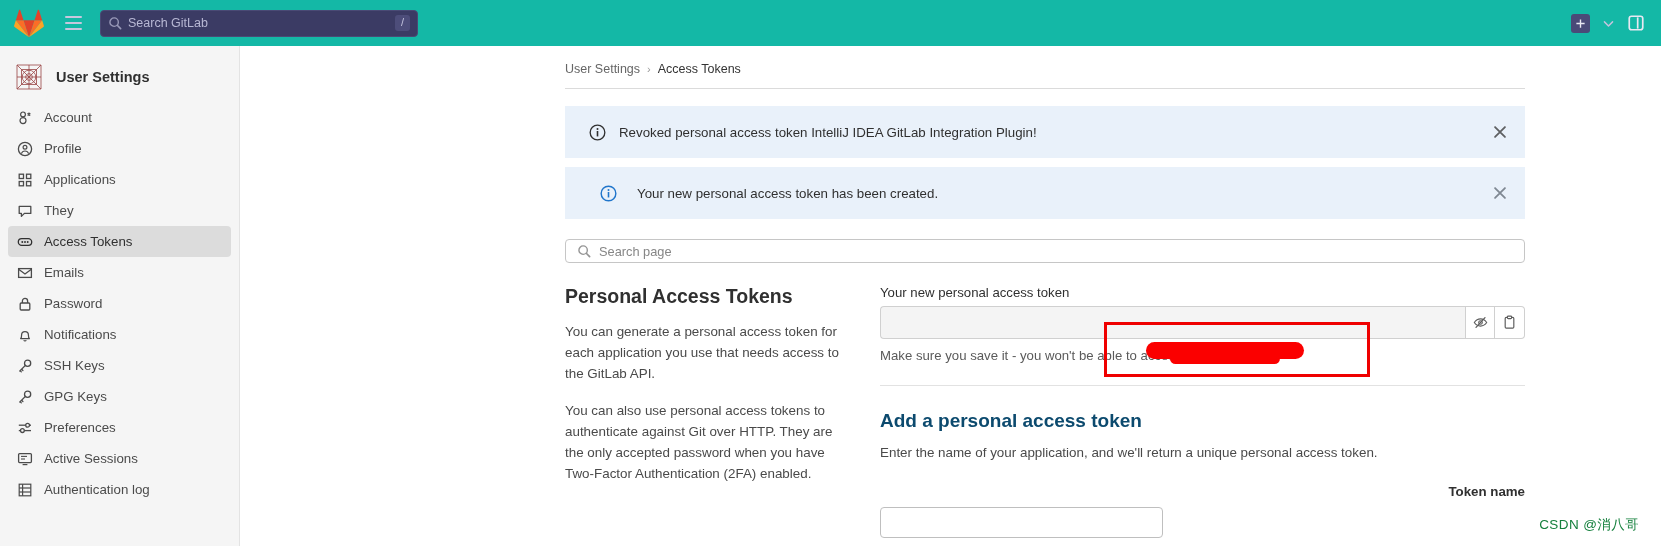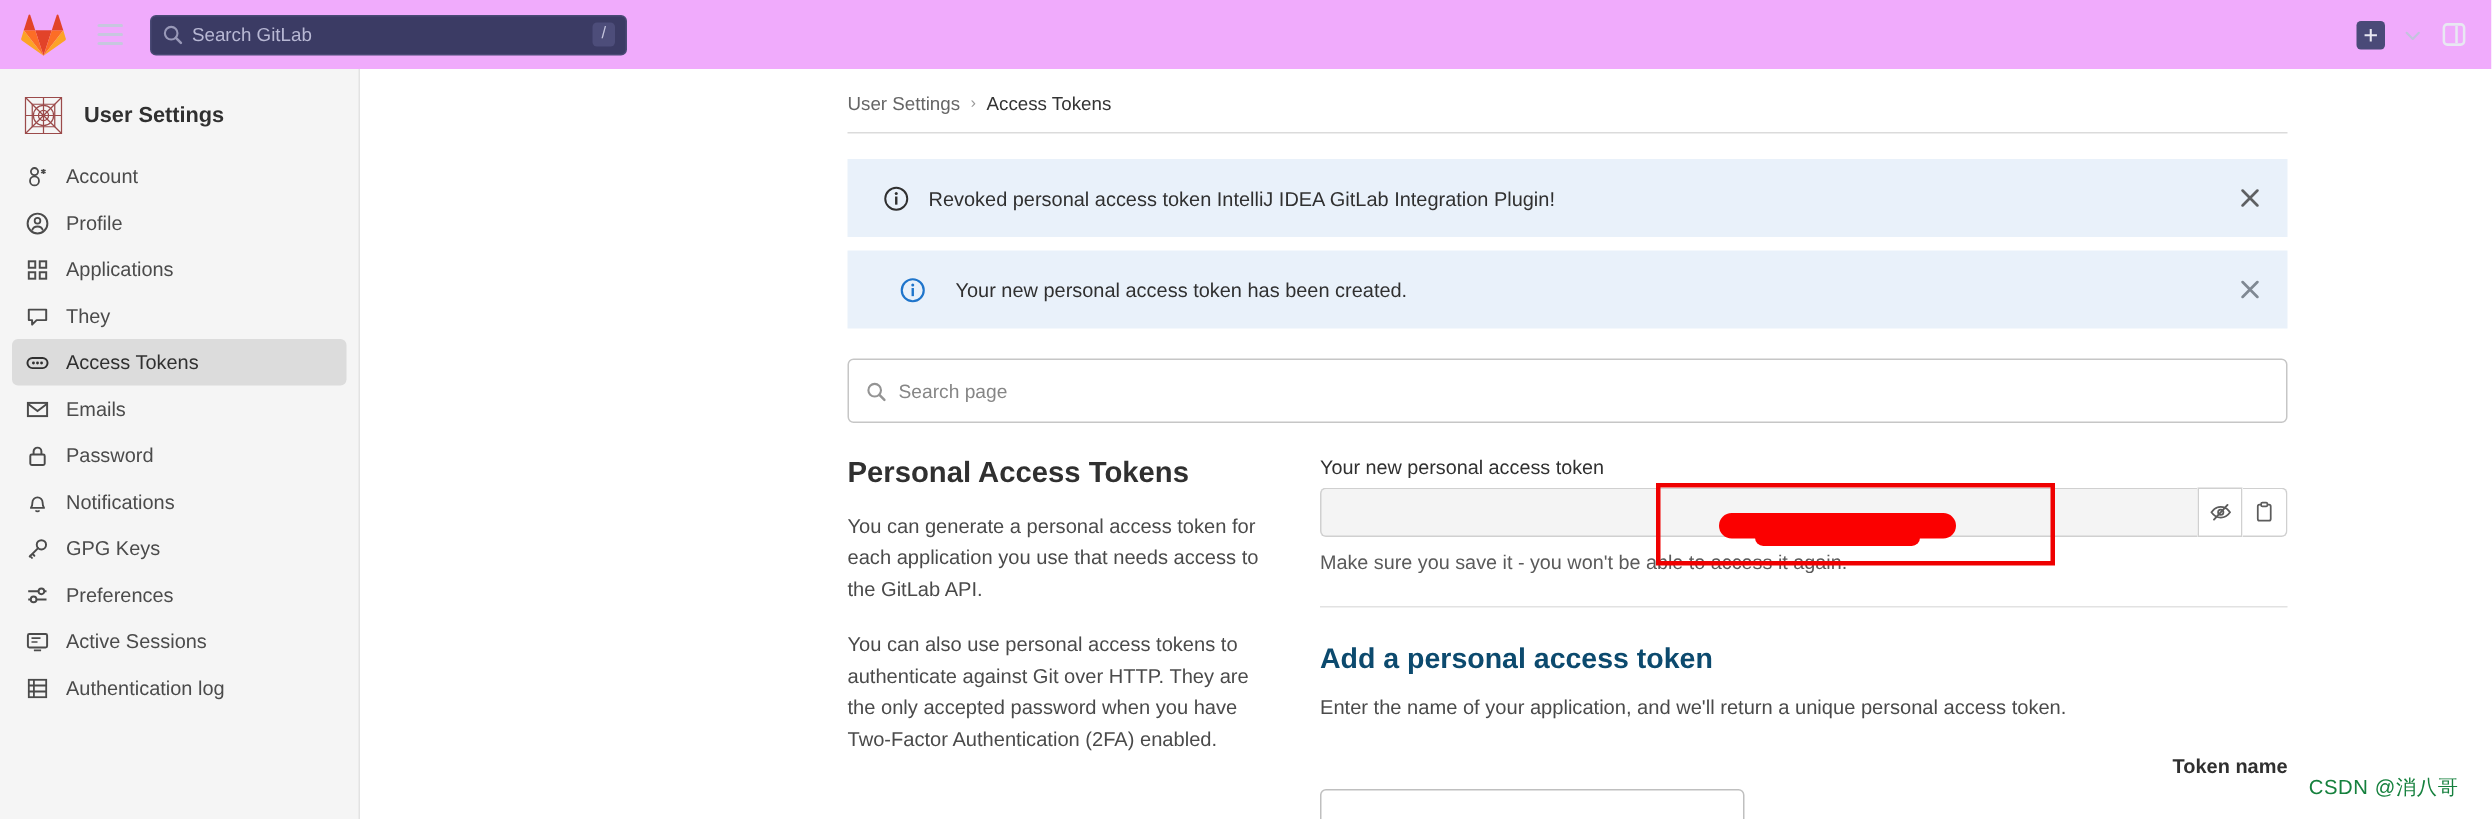--- a/index.html
+++ b/index.html
@@ -6,21 +6,21 @@
   html, body { margin: 0; padding: 0; }
   body {
     width: 1661px; height: 546px;
     font-family: "Liberation Sans", sans-serif;
     background: #fff; color: #303030;
     overflow: hidden; position: relative;
   }
 
   
   .navbar {
-    height: 46px; background: #f0abfc;
+    height: 46px; background: #14b8a6;
     display: flex; align-items: center;
     padding: 0 14px; position: relative;
   }
   .gl-logo { width: 30px; height: 30px; margin-right: 14px; flex: none; }
   .hamburger {
     width: 30px; height: 30px; margin-right: 12px; flex: none;
     display: flex; flex-direction: column; justify-content: center;
     align-items: center; gap: 4px; cursor: pointer;
   }
   .hamburger span { display: block; width: 17px; height: 2px; background: #c7c7de; border-radius: 1px; }
@@ -91,21 +91,21 @@
     position: relative; font-size: 13.3px; color: #303030;
   }
   .alert .ai { width: 17px; height: 17px; flex: none; margin-right: 13px; }
   .alert .ax {
     margin-left: auto; width: 18px; height: 18px; cursor: pointer; opacity: .75;
   }
   .alert.second { margin-top: 9px; padding-left: 35px; }
   .alert.second .ai { margin-right: 20px; }
 
   .search-page {
-    margin-top: 20px; height: 43px; border: 1px solid #c6c6c6;
+    margin-top: 20px; height: 24px; border: 1px solid #c6c6c6;
     border-radius: 4px; display: flex; align-items: center;
     padding: 0 11px; cursor: text;
   }
   .search-page .sp-icon { width: 14px; height: 14px; margin-right: 8px; flex: none; opacity: .65; }
   .search-page .sp-text { font-size: 12.8px; color: #868686; }
 
   .two-col { display: flex; margin-top: 22px; }
   .col-left { width: 315px; flex: none; padding-right: 32px; }
   .col-right { flex: 1; position: relative; }
 
@@ -306,20 +306,29 @@
     <div class="side-item">
       <span class="ico">
         <svg viewBox="0 0 16 16" width="16" height="16">
             <path d="M3.6 11.6c1-.9 1-2 1-3.6a3.4 3.4 0 0 1 6.8 0c0 1.6 0 2.7 1 3.6z" fill="none" stroke="#4b4b4b" stroke-width="1.25" stroke-linejoin="round"></path>
             <path d="M6.7 13.2a1.5 1.5 0 0 0 2.6 0" fill="none" stroke="#4b4b4b" stroke-width="1.1"></path>
           </svg>
       </span>
       <span>Notifications</span>
     </div>
 
+    <div class="side-item">
+      <span class="ico">
+        <svg viewBox="0 0 16 16" width="16" height="16">
+            <circle cx="10.6" cy="5.2" r="3.1" fill="none" stroke="#4b4b4b" stroke-width="1.3"></circle>
+            <path d="M8.4 7.4l-5.6 5.6M4.6 11.2l1.3 1.3M3 12.6l1.3 1.3" fill="none" stroke="#4b4b4b" stroke-width="1.3" stroke-linecap="round"></path>
+          </svg>
+      </span>
+      <span>SSH Keys</span>
+    </div>
 
     <div class="side-item">
       <span class="ico">
         <svg viewBox="0 0 16 16" width="16" height="16">
             <circle cx="10.6" cy="5.2" r="3.1" fill="none" stroke="#4b4b4b" stroke-width="1.3"></circle>
             <path d="M8.4 7.4l-5.6 5.6M4.6 11.2l1.3 1.3M3 12.6l1.3 1.3" fill="none" stroke="#4b4b4b" stroke-width="1.3" stroke-linecap="round"></path>
           </svg>
       </span>
       <span>GPG Keys</span>
     </div>

